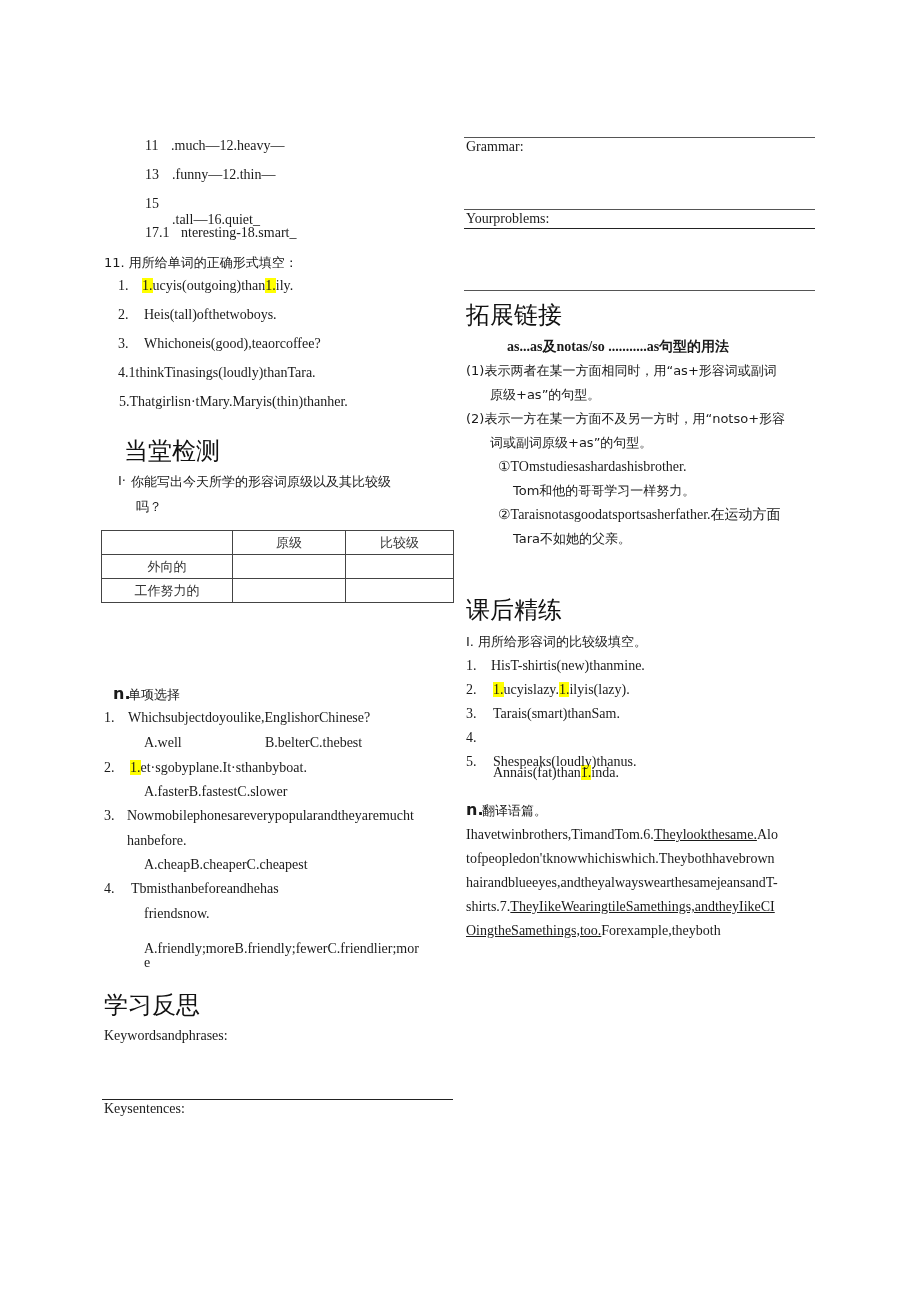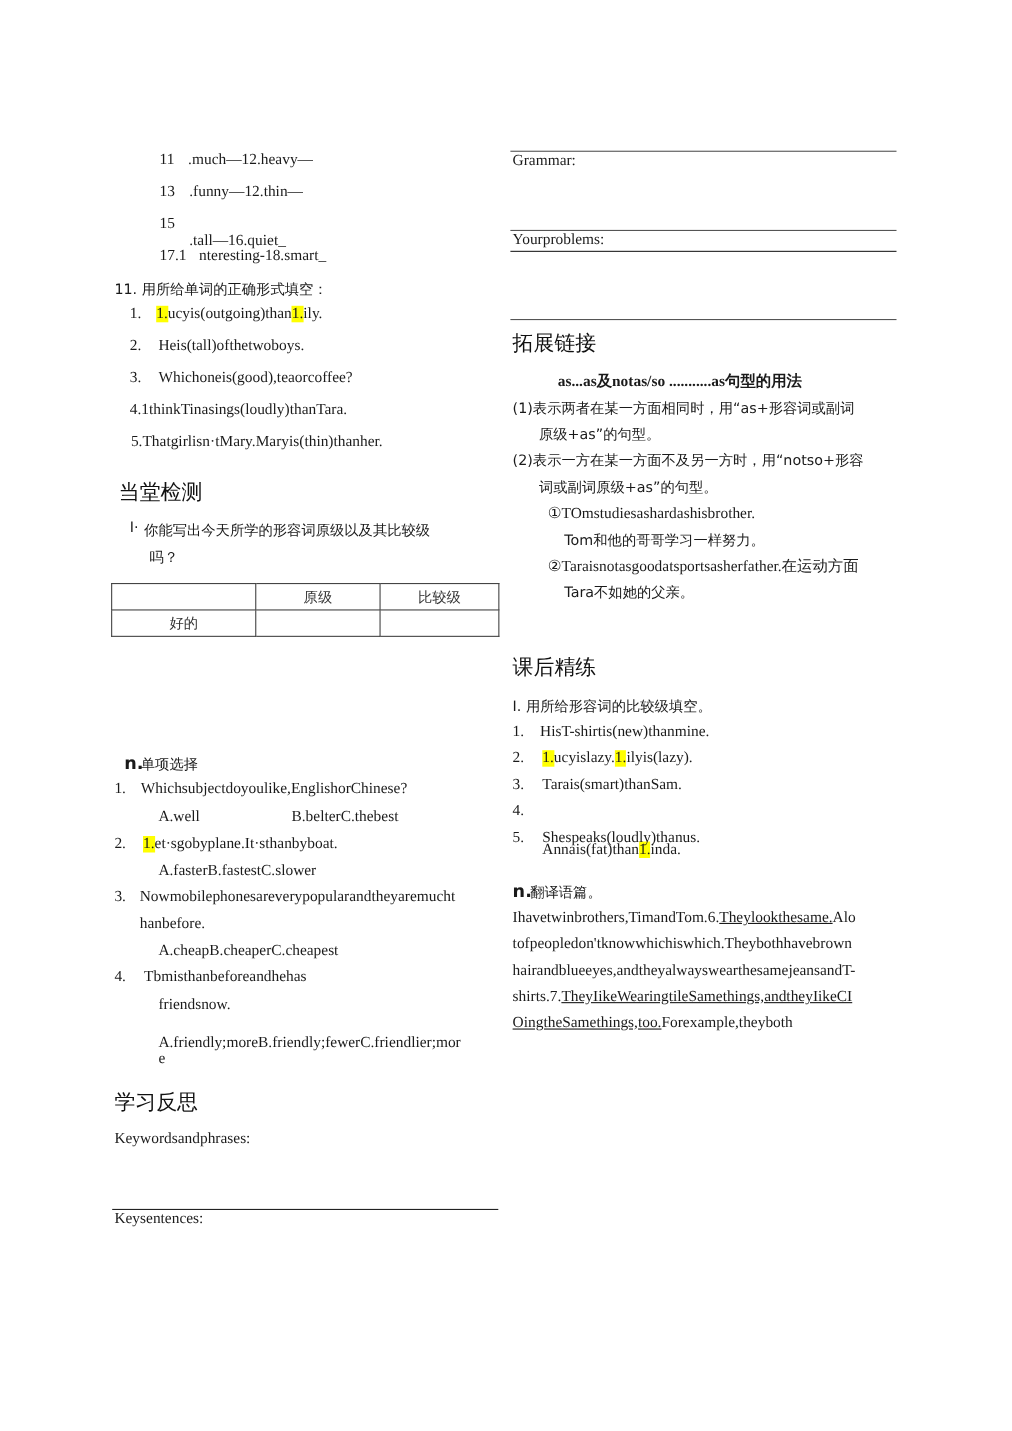--- a/index.html
+++ b/index.html
@@ -6,21 +6,21 @@
   body {
     width: 920px; height: 1301px; position: relative; overflow: hidden;
     font-family: "Liberation Serif", "DejaVu Serif", serif;
     color: #1a1a1a; font-size: 14px;
   }
   .abs { position: absolute; white-space: nowrap; }
   .line { position: absolute; height: 0; border-top: 1px solid #555; }
   .line.dark { border-top: 1px solid #222; }
   .heading {
     font-family: Liberation Sans, sans-serif;
-    font-size: 19px; color: #111;
+    font-size: 24px; color: #111;
   }
   .cjk { font-family: "DejaVu Sans", "Liberation Sans", sans-serif; font-size: 13px; }
   .hl { background: #ffff00; }
   .u { text-decoration: underline; }
   .bold { font-weight: bold; }
   .bigN { font-family: "DejaVu Sans", "Liberation Sans", sans-serif; font-size: 16px; font-weight: bold; }
   table.grid {
     position: absolute; left: 101px; top: 530px; width: 352px;
     border-collapse: collapse; table-layout: fixed;
   }
@@ -54,39 +54,44 @@
   <span class="abs" style="left:144px;top:307px">Heis(tall)ofthetwoboys.</span>
 
   <span class="abs" style="left:118px;top:336px">3.</span>
   <span class="abs" style="left:144px;top:336px">Whichoneis(good),teaorcoffee?</span>
 
   <span class="abs" style="left:118px;top:365px">4.1thinkTinasings(loudly)thanTara.</span>
   <span class="abs" style="left:119px;top:394px">5.Thatgirlisn·tMary.Maryis(thin)thanher.</span>
 </div>
 
 <div>
-  <span class="abs heading" style="left:108px;top:435px">当堂检测</span>
+  <span class="abs heading" style="left:124px;top:435px">当堂检测</span>
   <span class="abs cjk" style="left:118px;top:473px">Ⅰ·</span>
   <span class="abs cjk" style="left:131px;top:473px">你能写出今天所学的形容词原级以及其比较级</span>
   <span class="abs cjk" style="left:136px;top:498px">吗？</span>
 
   <table class="grid">
     <colgroup>
         <col style="width:131px">
         <col style="width:113px">
         <col style="width:108px">
       </colgroup>
     <tbody>
         <tr>
       <td></td>
       <td>原级</td>
       <td>比较级</td>
     </tr>
     <tr>
-      <td>好的</td>
+      <td>外向的</td>
+      <td></td>
+      <td></td>
+    </tr>
+    <tr>
+      <td>工作努力的</td>
       <td></td>
       <td></td>
     </tr>
   </tbody>
     </table>
 
   <span class="abs bigN" style="left:113px;top:684px">n.</span>
   <span class="abs cjk" style="left:128px;top:686px">单项选择</span>
 
   <span class="abs" style="left:104px;top:710px">1.</span>

